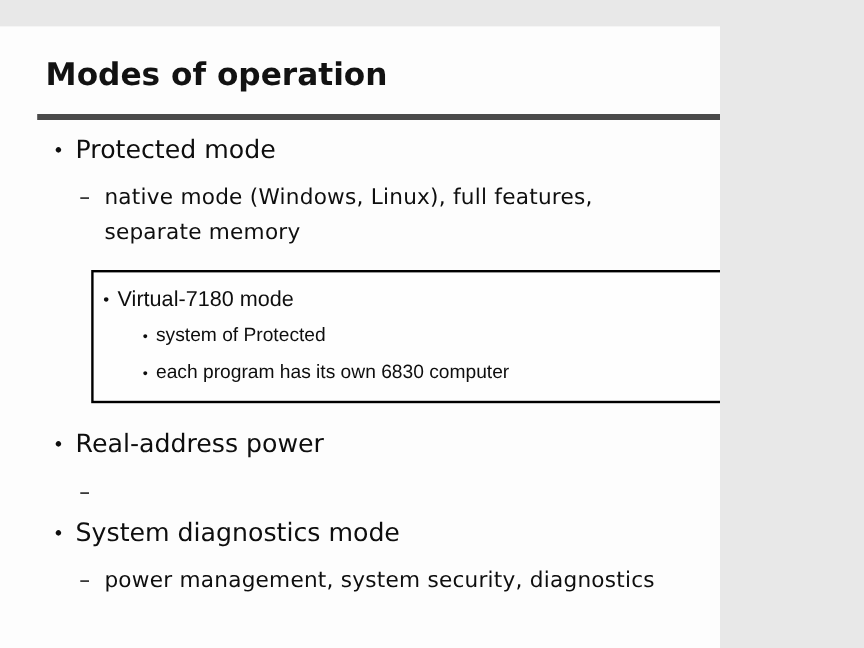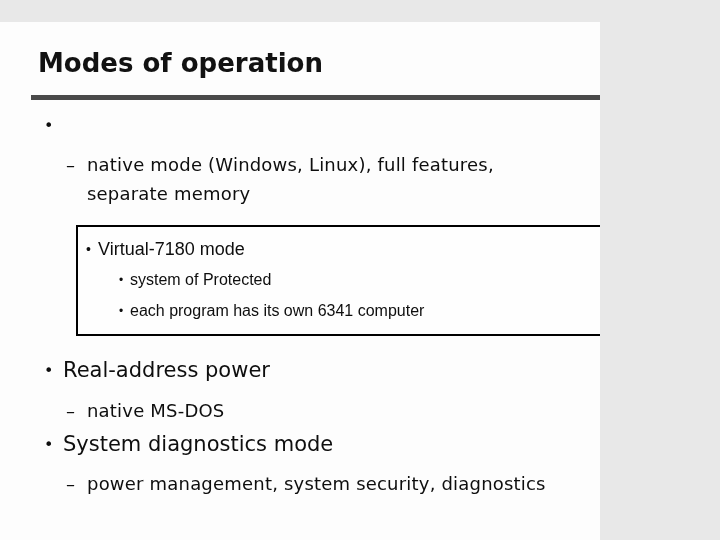--- a/index.html
+++ b/index.html
@@ -91,48 +91,48 @@
       <rect x="31" y="35" width="14" height="2.5"></rect>
       <rect x="40" y="40" width="13" height="2.5"></rect>
       <rect x="33" y="49" width="7" height="3" fill="#555"></rect>
     </g>
   </svg>
 
   <div class="rule"></div>
 
   <div class="line l1" style="top:91px">
     <span class="marker">•</span>
+    <span class="text">Protected mode</span>
   </div>
   <div class="line l2" style="top:128px">
     <span class="marker">–</span>
     <span class="text wrap">native mode (Windows, Linux), full features, separate memory</span>
   </div>
 
   <div class="vbox">
     <div class="line bl1">
       <span class="marker">•</span>
       <span class="text">Virtual-7180 mode</span>
     </div>
     <div class="line bl2 i1">
       <span class="marker">•</span>
       <span class="text">system of Protected</span>
     </div>
     <div class="line bl2 i2">
       <span class="marker">•</span>
-      <span class="text">each program has its own 6341 computer</span>
+      <span class="text">each program has its own 6830 computer</span>
     </div>
   </div>
 
   <div class="line l1" style="top:336px">
     <span class="marker">•</span>
     <span class="text">Real-address power</span>
   </div>
   <div class="line l2" style="top:374px">
     <span class="marker">–</span>
-    <span class="text">native MS-DOS</span>
   </div>
 
   <div class="line l1" style="top:410px">
     <span class="marker">•</span>
     <span class="text">System diagnostics mode</span>
   </div>
   <div class="line l2" style="top:447px">
     <span class="marker">–</span>
     <span class="text">power management, system security, diagnostics</span>
   </div>

